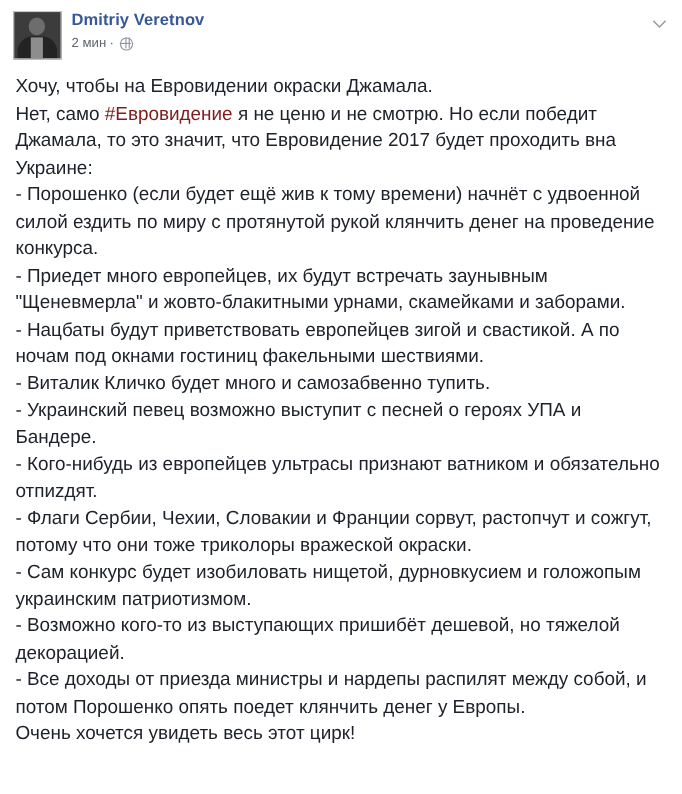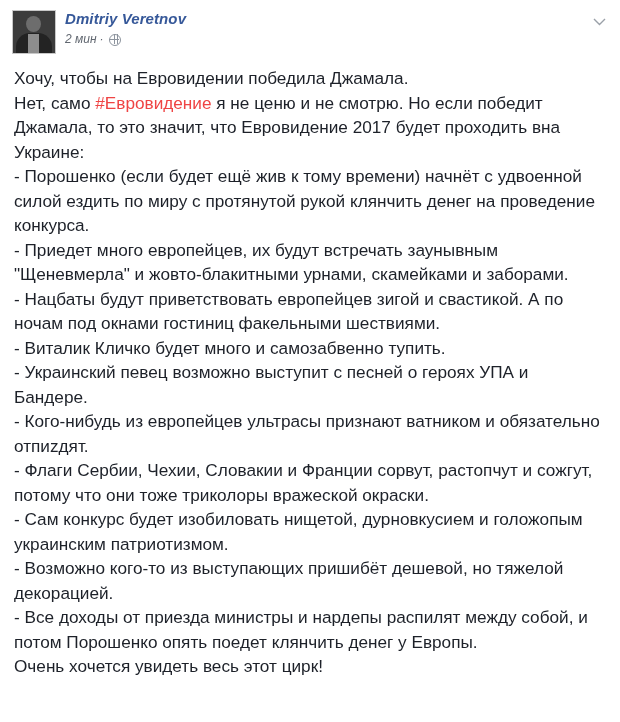--- a/index.html
+++ b/index.html
@@ -59,21 +59,20 @@
     left: 15px;
     top: 23px;
     width: 11px;
     height: 19px;
     background: #8d8d8d;
   }
   .header-text {
     margin-left: 9px;
     padding-top: 1px;
     line-height: 1.1;
-    font-style: italic;
   }
   .author {
     font-size: 15px;
     font-weight: bold;
     color: #365899;
     letter-spacing: 0.1px;
   }
   .meta {
     margin-top: 5px;
     font-size: 12px;
@@ -124,21 +123,21 @@
   .chevron svg { display: block; }
   .post-body {
     padding: 8px 14px 0 14px;
     font-size: 17.2px;
     line-height: 24.5px;
     color: #1d2129;
     white-space: pre-wrap;
     word-wrap: break-word;
   }
   .hashtag {
-    color: #ef4444;
+    color: #7f1d1d;
   }
 </style>
 </head>
 <body>
 
 <div class="post">
 
   <div class="post-header">
     <div class="avatar">
       <div class="head"></div>
@@ -153,21 +152,21 @@
         <span class="globe-icon"></span>
       </div>
     </div>
     <div class="chevron">
       <svg width="13" height="8" viewBox="0 0 13 8">
         <path d="M1 1 L6.5 6.5 L12 1" stroke="#9aa0a8" stroke-width="1.4" fill="none"></path>
       </svg>
     </div>
   </div>
 
-  <div class="post-body"><span>Хочу, чтобы на Евровидении победила Джамала.
+  <div class="post-body"><span>Хочу, чтобы на Евровидении окраски Джамала.
 Нет, само </span><span class="hashtag">#Евровидение</span><span> я не ценю и не смотрю. Но если победит Джамала, то это значит, что Евровидение 2017 будет проходить вна Украине:
 - Порошенко (если будет ещё жив к тому времени) начнёт с удвоенной силой ездить по миру с протянутой рукой клянчить денег на проведение конкурса.
 - Приедет много европейцев, их будут встречать заунывным "Щеневмерла" и жовто-блакитными урнами, скамейками и заборами.
 - Нацбаты будут приветствовать европейцев зигой и свастикой. А по ночам под окнами гостиниц факельными шествиями.
 - Виталик Кличко будет много и самозабвенно тупить.
 - Украинский певец возможно выступит с песней о героях УПА и Бандере.
 - Кого-нибудь из европейцев ультрасы признают ватником и обязательно отпиzдят.
 - Флаги Сербии, Чехии, Словакии и Франции сорвут, растопчут и сожгут, потому что они тоже триколоры вражеской окраски.
 - Сам конкурс будет изобиловать нищетой, дурновкусием и голожопым украинским патриотизмом.
 - Возможно кого-то из выступающих пришибёт дешевой, но тяжелой декорацией.

